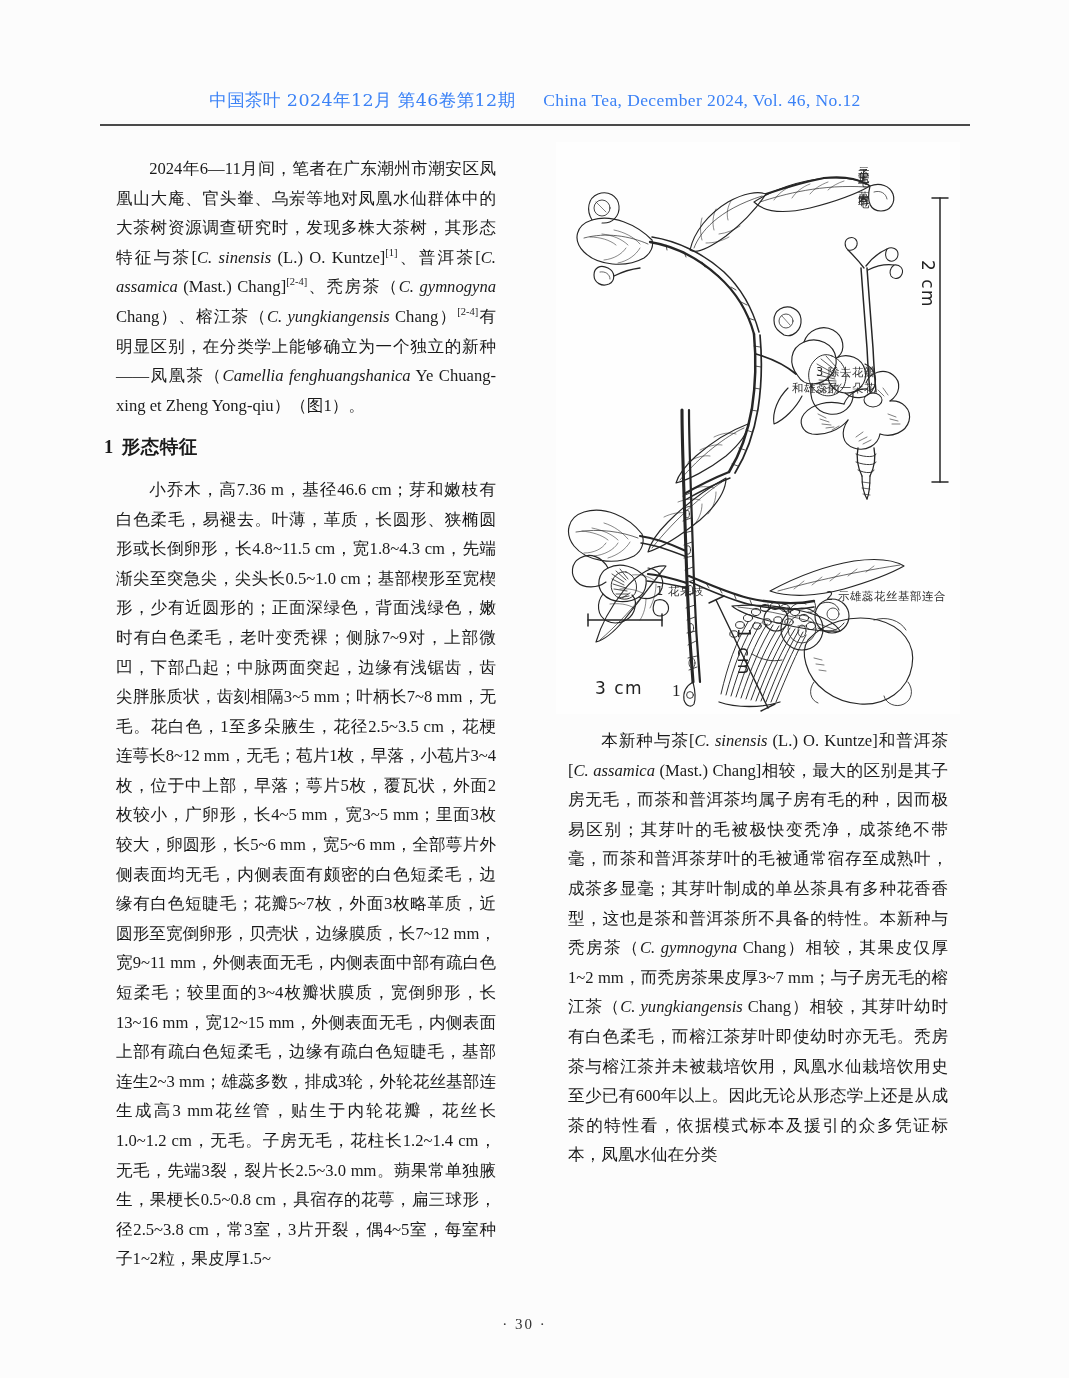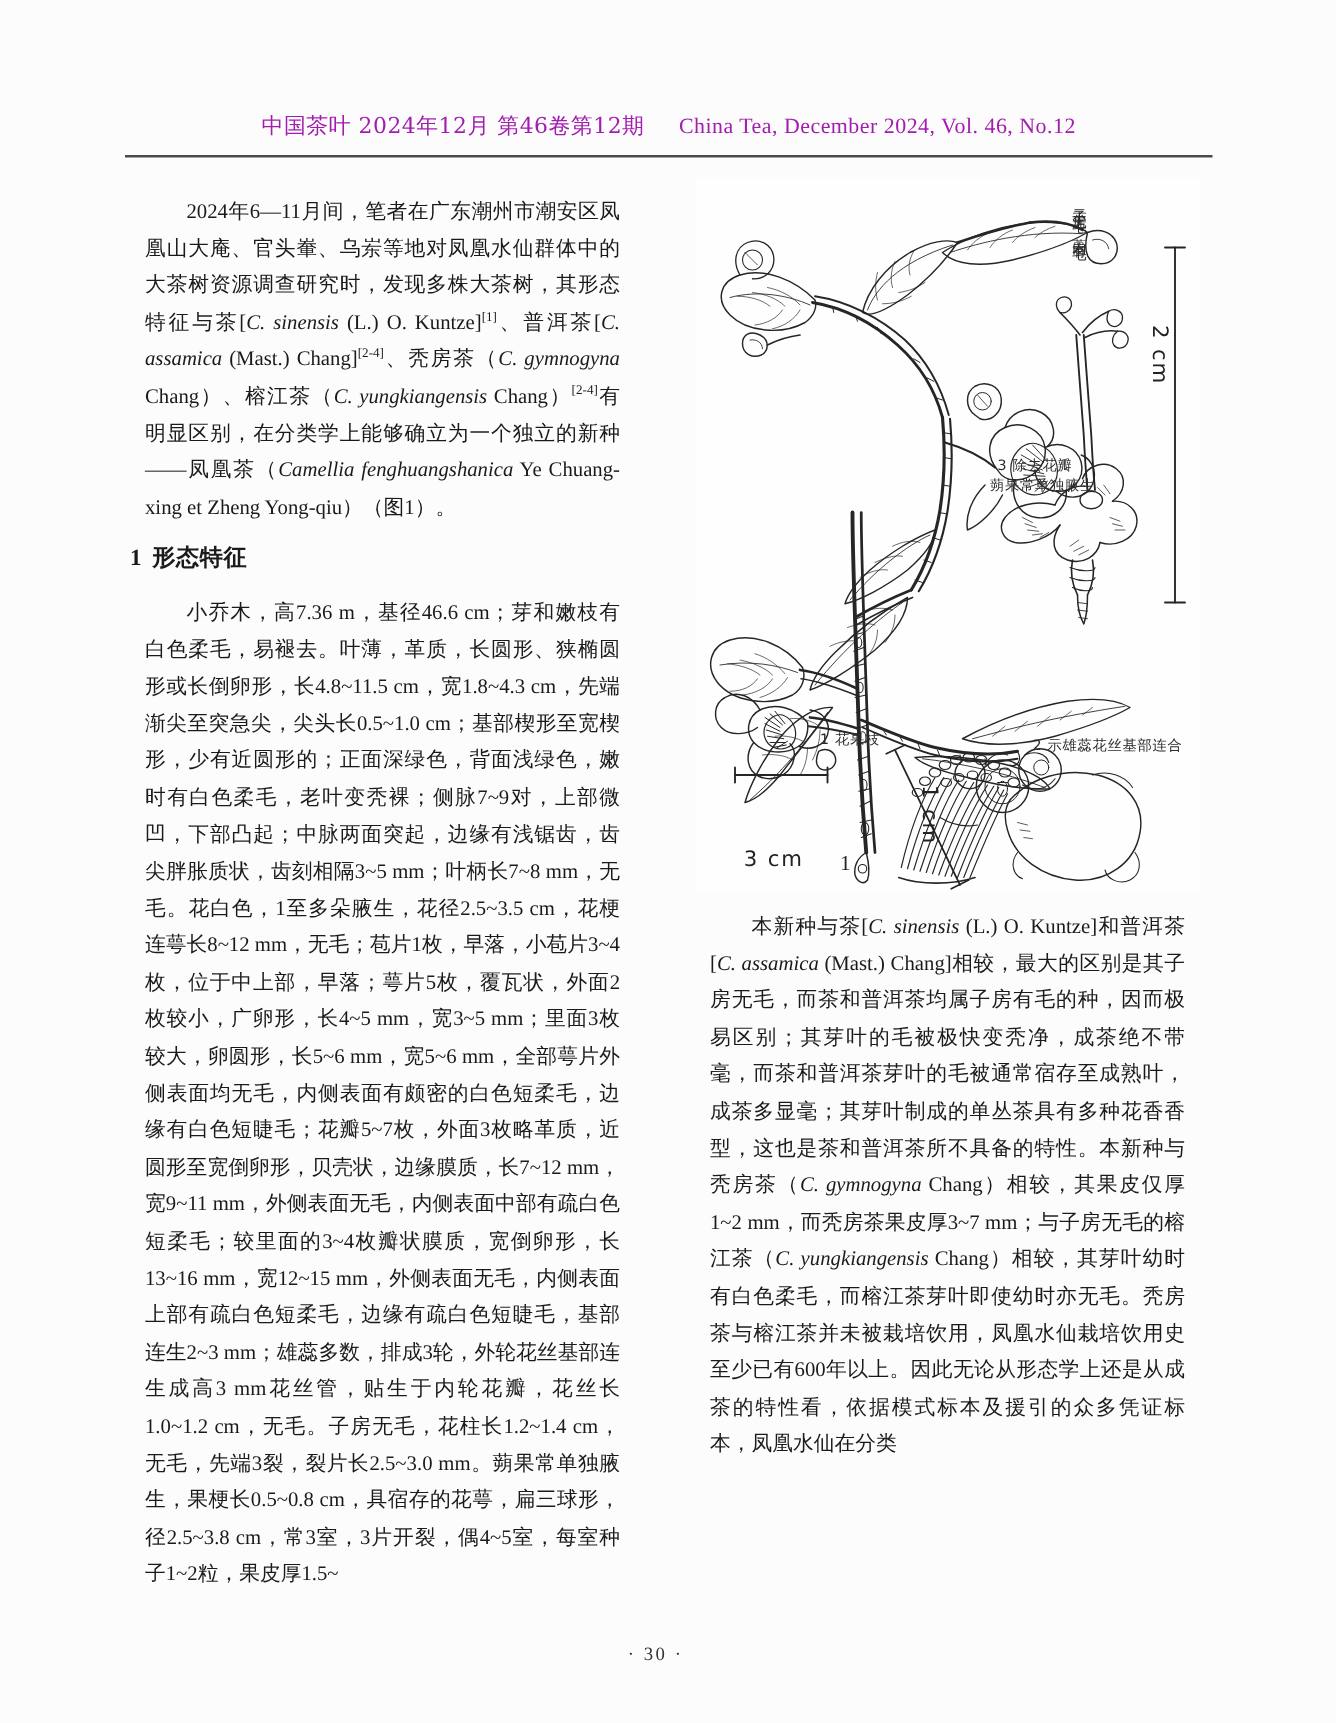--- a/index.html
+++ b/index.html
@@ -21,21 +21,21 @@
     background: #fcfcfc;
   }
   
   .running-head {
     position: absolute;
     left: 100px; top: 88px;
     width: 870px;
     text-align: center;
     font-size: 17.5px;
     letter-spacing: 0.4px;
-    color: #a21caf;
+    color: #3b82f6;
     white-space: nowrap;
   }
   .running-head .cn { font-family: "DejaVu Serif", serif; }
   .running-head .en { font-family: "Liberation Serif", serif; }
   .head-rule {
     position: absolute;
     left: 100px; top: 124px;
     width: 870px; height: 2px;
     background: #4a4a4a;
   }
@@ -520,22 +520,22 @@
           <path d="M205 569 L219 562" stroke-width="1.4"></path>
 
           <path d="M384 56 L384 340" stroke-width="1.5"></path>
           <path d="M376 56 L392 56" stroke-width="1.5"></path>
           <path d="M376 340 L392 340" stroke-width="1.5"></path>
         </g>
       </svg>
 
       <div class="lbl lbl-vert" style="left:292px; top:16px; height:132px;">示子房无毛，萼内有毛</div>
 
-      <div class="lbl" style="left:242px; top:216px;">3 除去花瓣</div>
-      <div class="lbl" style="left:236px; top:232px;">蒴果常单独腋生</div>
+      <div class="lbl" style="left:260px; top:216px;">3 除去花瓣</div>
+      <div class="lbl" style="left:236px; top:232px;">和雄蕊的一朵花</div>
 
       <div class="lbl" style="left:64px; top:435px;margin-left:36px;">1 花果枝</div>
 
       <div class="lbl" style="left:270px; top:440px;">2 示雄蕊花丝基部连合</div>
 
       <div class="scale-num" style="left:39px; top:484px;margin-top:48px;">3 cm</div>
 
       <div class="scale-num vert" style="left:172px; top:486px; height:70px;">1 cm</div>
 
       <div class="scale-num vert" style="left:356px; top:118px; height:70px;">2 cm</div>

